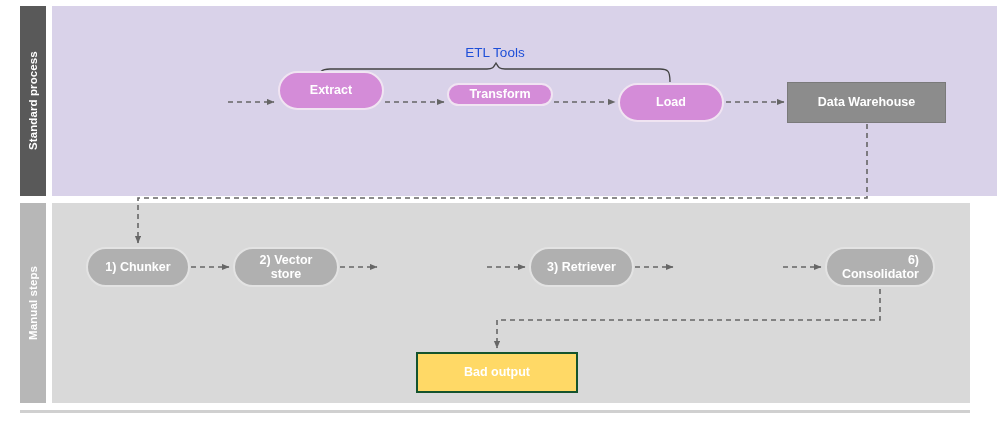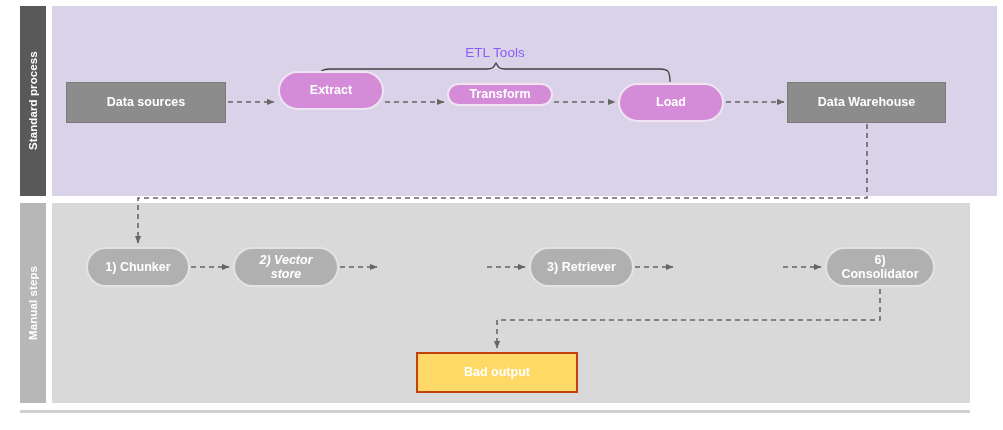--- a/index.html
+++ b/index.html
@@ -74,41 +74,41 @@
     border: 2px solid #f0e4f2;
     border-radius: 999px;
   }
   .node-pill-gray {
     background: #b0b0b0;
     border: 2px solid #e3e3e3;
     border-radius: 999px;
   }
   .node-warn {
     background: #ffd966;
-    border: 2px solid #c2410c;
+    border: 2px solid #14532d;
   }
 
   
   #wires {
     position: absolute;
     left: 0;
     top: 0;
     width: 1003px;
     height: 430px;
     pointer-events: none;
   }
 
   
   #etl-tools-label {
     position: absolute;
     left: 420px;
     top: 45px;
     width: 150px;
     text-align: center;
-    color: #8b5cf6;
+    color: #1d4ed8;
     font-size: 13.5px;
     font-weight: normal;
     user-select: none;
   }
 </style>
 </head>
 <body>
 
 <div id="canvas">
 
@@ -147,35 +147,34 @@
       <line x1="487" y1="267" x2="525" y2="267"></line>
       <line x1="635" y1="267" x2="673" y2="267"></line>
       <line x1="783" y1="267" x2="821" y2="267"></line>
     </g>
 
     <path d="M880,289 L880,320 L497,320 L497,348" fill="none" stroke="#666666" stroke-width="1.6" stroke-dasharray="5,4" marker-end="url(#arrow)"></path>
   </svg>
 
   <div id="etl-tools-label">ETL Tools</div>
 
-  <div class="node node-rect" style="left:66px;  top:82px;  width:160px; height:41px;">Data sources</div>
 
   <div class="node node-pill-purple" style="left:278px; top:71px; width:106px; height:39px;">Extract</div>
 
   <div class="node node-pill-purple" style="left:447px; top:83px; width:106px; height:23px;">Transform</div>
 
   <div class="node node-pill-purple" style="left:618px; top:83px; width:106px; height:39px;">Load</div>
 
   <div class="node node-rect" style="left:787px; top:82px; width:159px; height:41px;">Data Warehouse</div>
 
   <div class="node node-pill-gray" style="left:86px;  top:247px; width:104px; height:40px;">1) Chunker</div>
 
-  <div class="node node-pill-gray" style="left:233px; top:247px; width:106px; height:40px; padding:0 18px;font-style:italic;">2) Vector store</div>
+  <div class="node node-pill-gray" style="left:233px; top:247px; width:106px; height:40px; padding:0 18px;">2) Vector store</div>
 
 
   <div class="node node-pill-gray" style="left:529px; top:247px; width:105px; height:40px;">3) Retriever</div>
 
 
-  <div class="node node-pill-gray" style="left:825px; top:247px; width:110px; height:40px; padding:0 14px;">6) Consolidator</div>
+  <div class="node node-pill-gray" style="left:825px; top:247px; width:110px; height:40px; padding:0 14px;text-align:right;">6) Consolidator</div>
 
   <div class="node node-warn" style="left:416px; top:352px; width:162px; height:41px;">Bad output</div>
 
 </div>
 
 </body></html>

